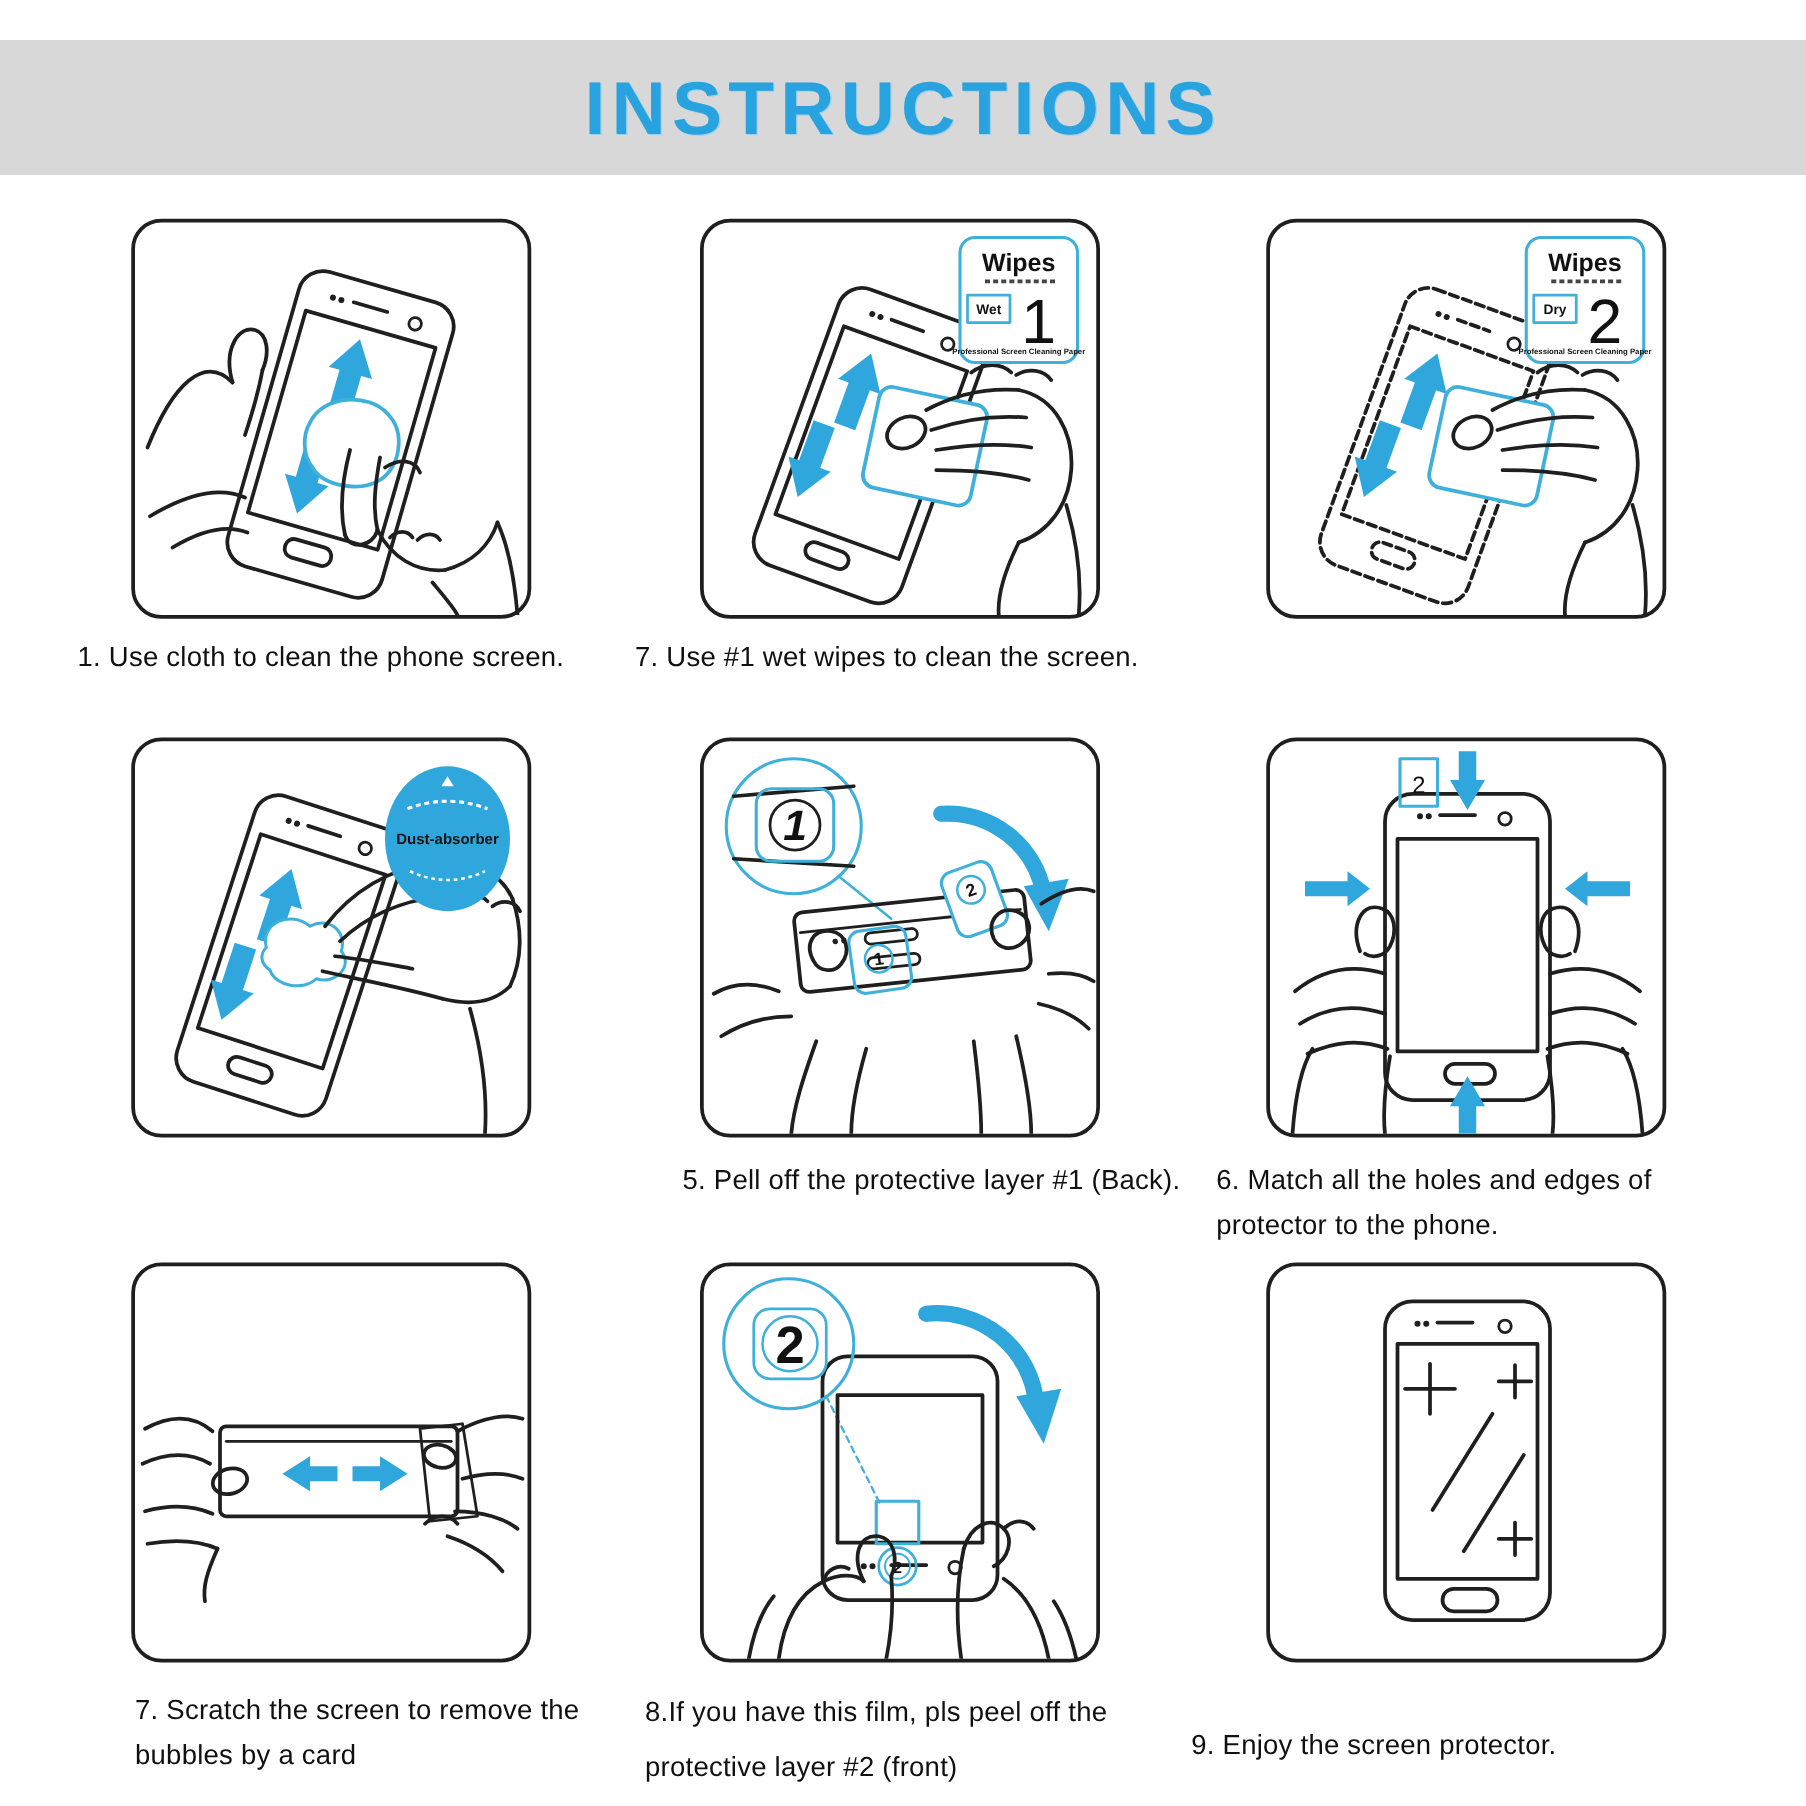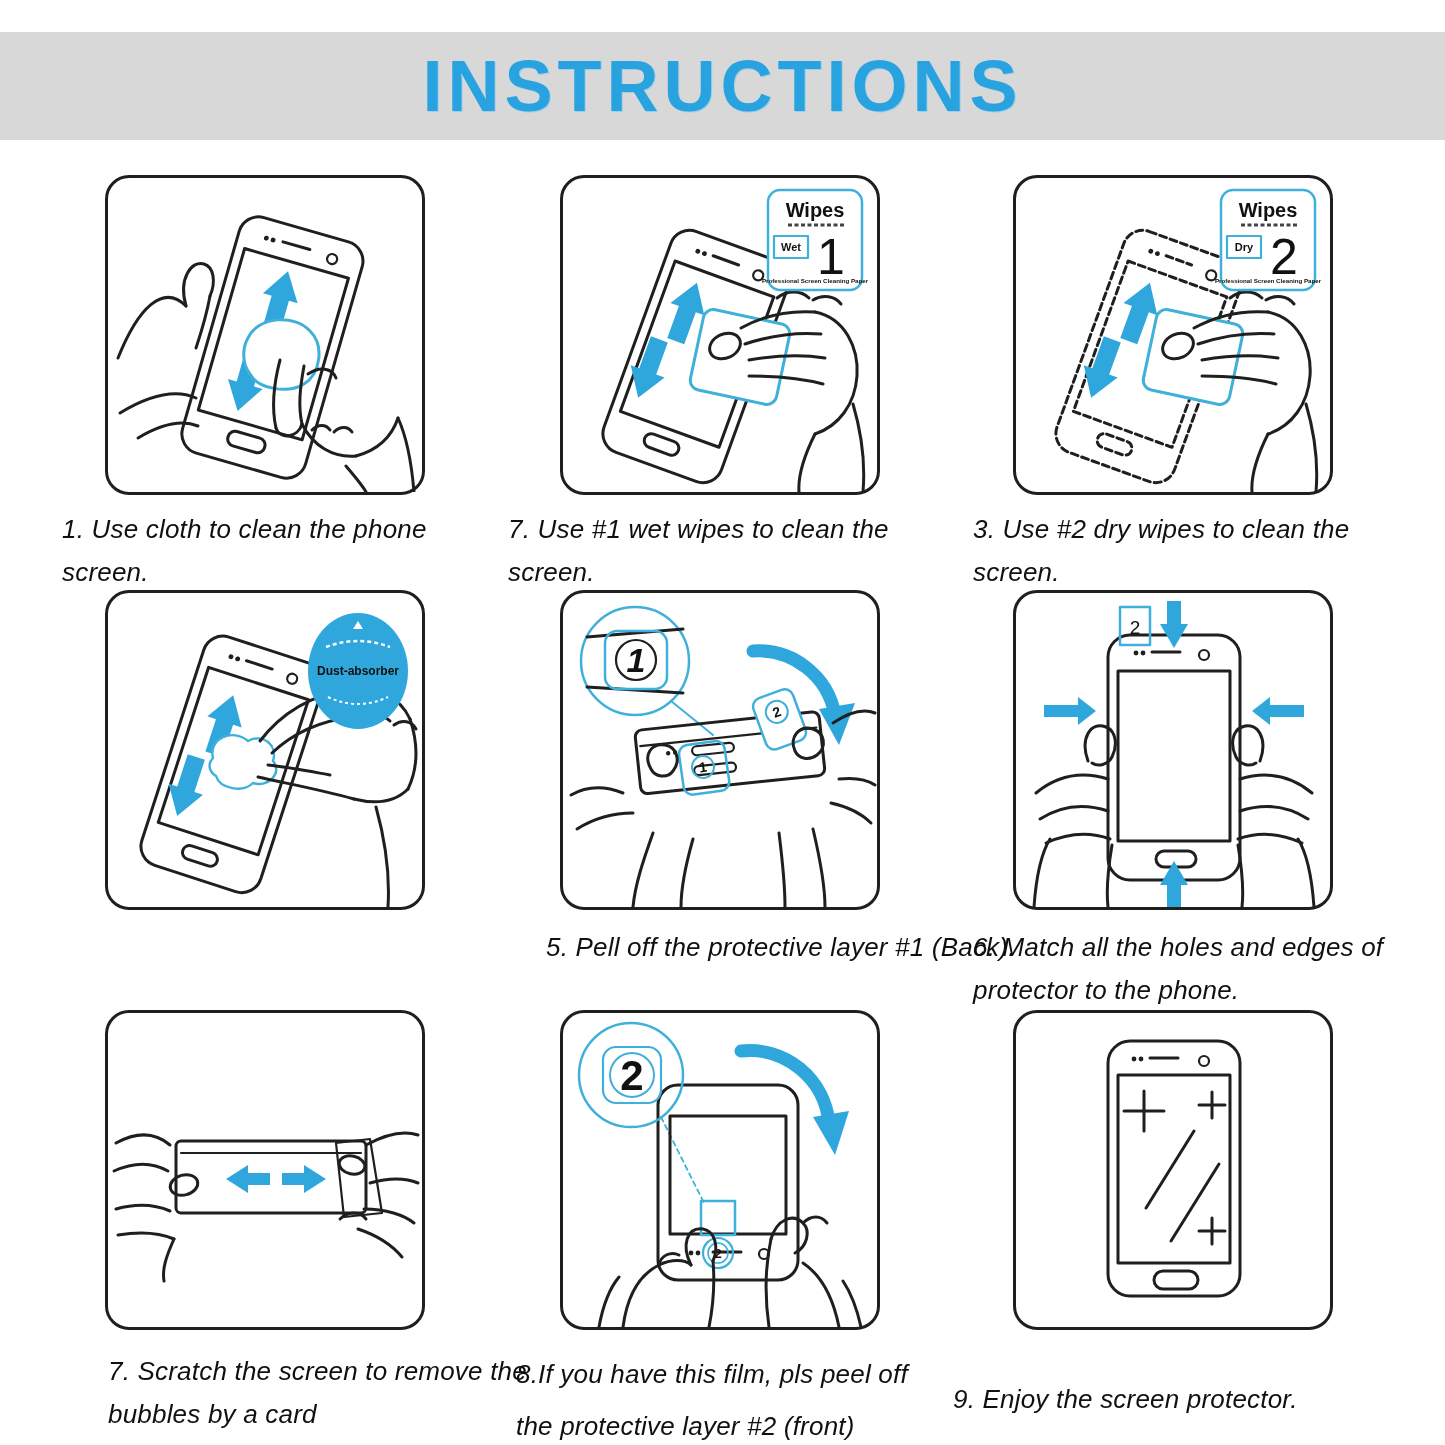--- a/index.html
+++ b/index.html
@@ -1,24 +1,24 @@
 <!DOCTYPE html>
 <html><head>
 <meta charset="utf-8">
 <style>
   html,body{margin:0;padding:0;background:#ffffff;}
   .sheet{position:relative;width:1445px;height:1445px;background:#ffffff;overflow:hidden;
          font-family:"Liberation Sans", sans-serif;}
   .banner{position:absolute;left:0;top:32px;width:1445px;height:108px;background:#d8d8d8;
           display:flex;align-items:center;justify-content:center;}
-  .banner-title{color:#29a3e0;font-size:72px;font-weight:bold;letter-spacing:5px;
+  .banner-title{color:#29a3e0;font-size:60px;font-weight:bold;letter-spacing:5px;
                 text-shadow:1px 1px 0 #9fcfe8;}
   .panel{position:absolute;width:314px;height:314px;border:3px solid #1f1f1f;border-radius:24px;
          background:#fff;}
-  .caption{position:absolute;font-size:26px;line-height:1.65;color:#101010;letter-spacing:0.2px;font-style:italic;}
+  .caption{position:absolute;font-size:22px;line-height:1.65;color:#101010;letter-spacing:0.2px;}
   .caption.wide8{line-height:2.0;}
   svg{display:block;}
   .ln{stroke:#1f1f1f;stroke-width:3;fill:none;stroke-linecap:round;stroke-linejoin:round;}
   .lnthin{stroke:#1f1f1f;stroke-width:2.2;fill:none;stroke-linecap:round;stroke-linejoin:round;}
   .cy{stroke:#3fb0da;stroke-width:3;fill:none;stroke-linecap:round;stroke-linejoin:round;}
   .cyf{stroke:#3fb0da;stroke-width:3;fill:#ffffff;stroke-linecap:round;stroke-linejoin:round;}
   .blue{fill:#2fa7dd;stroke:none;}
   .bluestroke{stroke:#2fa7dd;stroke-width:13;fill:none;stroke-linecap:round;}
   .dash{stroke-dasharray:7 4;}
   text{font-family:"Liberation Sans", sans-serif;fill:#111;}
@@ -351,21 +351,20 @@
         <path class="ln" d="M196,79 L196,105 M183,92 L209,92"></path>
         <path class="ln" d="M196,205 L196,231 M183,218 L209,218"></path>
         <line class="ln" x1="130" y1="195" x2="178" y2="118"></line>
         <line class="ln" x1="155" y1="228" x2="203" y2="151"></line>
       </g>
     </svg>
   </div>
 
   <div class="caption" style="left:62px;top:508px;width:450px;">1. Use cloth to clean the phone screen.</div>
   <div class="caption" style="left:508px;top:508px;width:460px;">7. Use #1 wet wipes to clean the screen.</div>
-  <div class="caption" style="left:973px;top:508px;width:470px;">3. Use #2 dry wipes to clean the screen.</div>
 
   <div class="caption" style="left:508px;top:926px;width:470px;margin-left:38px;">5. Pell off the protective layer #1 (Back).</div>
   <div class="caption" style="left:973px;top:926px;width:440px;">6. Match all the holes and edges of protector to the phone.</div>
 
   <div class="caption" style="left:68px;top:1350px;width:440px;margin-left:40px;">7. Scratch the screen to remove the bubbles by a card</div>
   <div class="caption wide8" style="left:516px;top:1348px;width:430px;">8.If you have this film, pls peel off the protective layer #2 (front)</div>
   <div class="caption" style="left:953px;top:1350px;width:440px;margin-top:28px;">9. Enjoy the screen protector.</div>
 
 </div>
 

